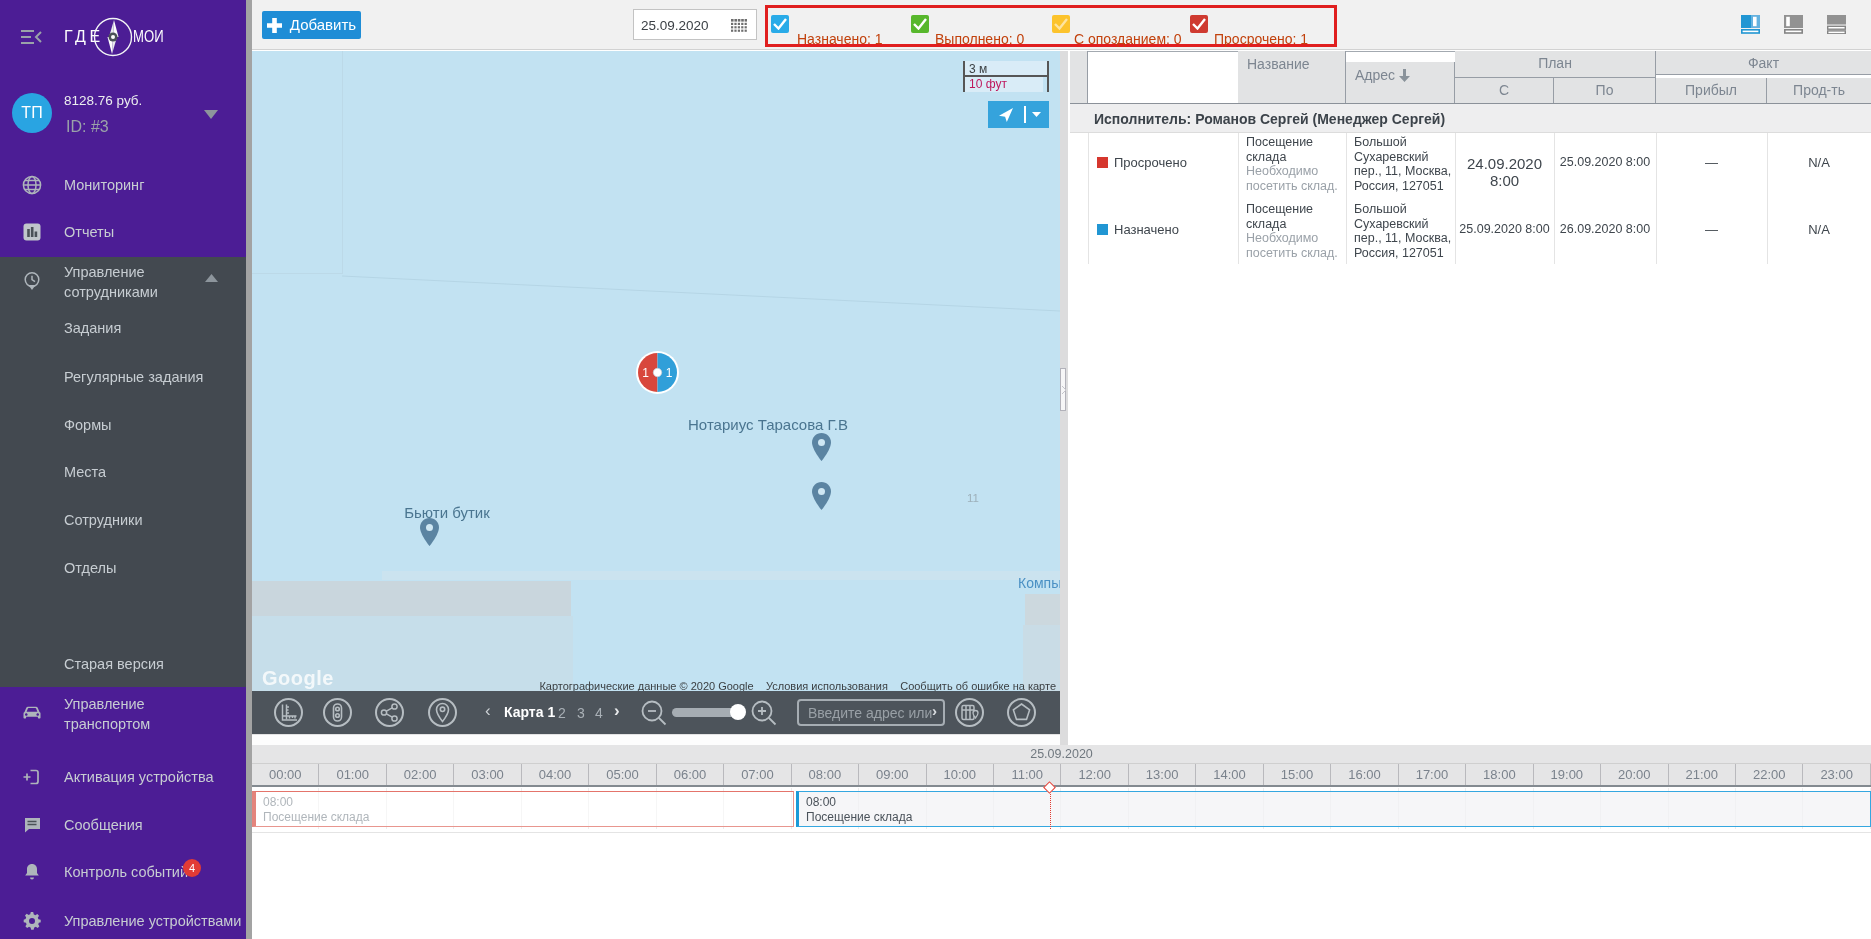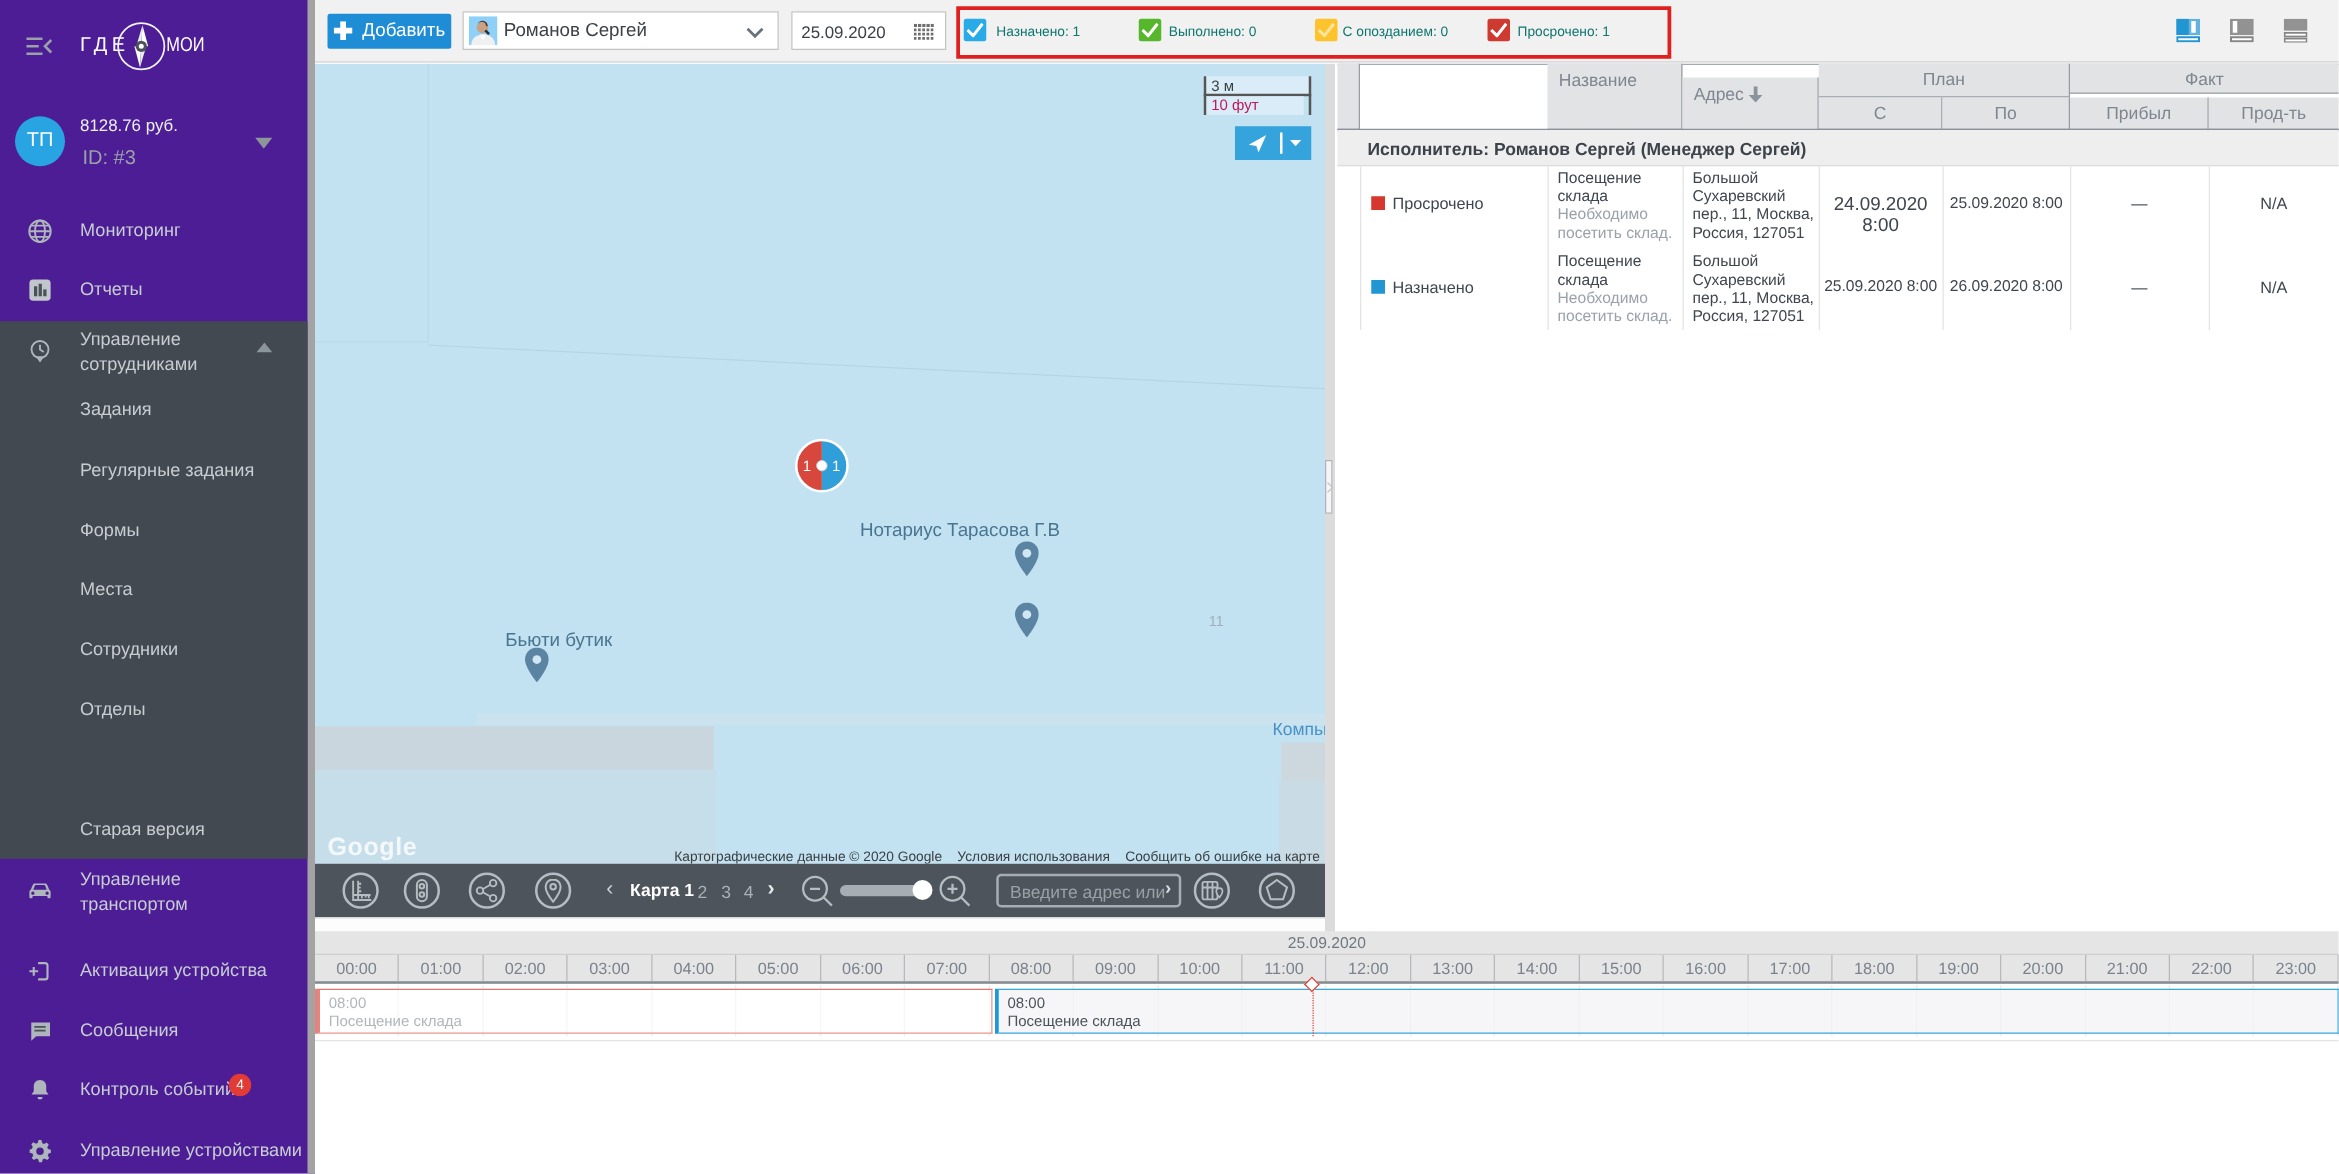--- a/index.html
+++ b/index.html
@@ -16,21 +16,21 @@
 #active span{position:absolute;left:64px;top:13px;color:#fff;font-size:14.5px}
 .badge{position:absolute;left:183px;top:859px;width:18px;height:18px;border-radius:50%;background:#e23b35;color:#fff;font-size:11px;text-align:center;line-height:18px}
 
 #topbar{position:absolute;left:252px;top:0;width:1619px;height:50px;background:#f1f1f1;border-bottom:1px solid #d2d2d2;z-index:20}
 #btnAdd{position:absolute;left:10px;top:11px;width:99px;height:28px;background:#1f8dd6;border-radius:2px;color:#fff;font-size:15px;text-align:center;line-height:28px}
 #selEmp{position:absolute;left:118px;top:9px;width:253px;height:31px;background:#fff;border:1px solid #c3c3c3;font-size:15px;color:#3c4146}
 #selDate{position:absolute;left:381px;top:9px;width:124px;height:31px;background:#fff;border:1px solid #c3c3c3;font-size:15px;color:#3c4146}
 #redbox{position:absolute;left:513px;top:5px;width:572px;height:42px;border:3px solid #e01f1f}
 .cb{position:absolute;top:15px;width:18px;height:18px;border-radius:2px}
 .cb svg{position:absolute;left:2px;top:3px}
-.cbl{position:absolute;top:20px;font-size:11px;color:#0f766e;white-space:nowrap}
+.cbl{position:absolute;top:31px;font-size:14px;color:#c2410c;white-space:nowrap}
 .layic{position:absolute;top:15px;width:19px;height:19px}
 
 #map{position:absolute;left:252px;top:51px;width:808px;height:640px;background:#c2e2f2;overflow:hidden}
 .maplabel{position:absolute;color:#4a7590;font-size:15px;text-align:center;white-space:nowrap}
 #toolbar{position:absolute;left:252px;top:691px;width:808px;height:43px;background:#4d545b}
 .tbc{position:absolute;top:7px;width:29px;height:29px;border:2px solid #b6bdc2;border-radius:50%}
 #hscroll{position:absolute;left:252px;top:734px;width:808px;height:12px;background:#fdfdfd;border-top:1px solid #e3e3e3}
 #vscroll{position:absolute;left:1060px;top:51px;width:8px;height:695px;background:#dcdcdd}
 #vscroll2{position:absolute;left:1068px;top:51px;width:2px;height:695px;background:#fff}
 #vthumb{position:absolute;left:0px;top:317px;width:6px;height:43px;background:#f6f6f7;border:1px solid #b2b2ba}
@@ -143,34 +143,20 @@
   <div class="mi" style="top:769px">Активация устройства</div>
   <div class="mi" style="top:817px">Сообщения</div>
   <div class="mi" style="top:864px">Контроль событий</div>
   <div class="badge">4</div>
   <div class="mi" style="top:913px">Управление устройствами</div>
 </div>
 <div id="topbar">
   <div id="btnAdd"><svg style="vertical-align:-2.5px;margin-right:8px" width="15" height="15" viewBox="0 0 15 15">
         <path d="M5.2 0h4.6v5.2H15v4.6H9.8V15H5.2V9.8H0V5.2h5.2z" fill="#fff"></path>
       </svg>Добавить</div>
-  <div id="selEmp">
-    <svg class="abs" style="left:4px;top:3px" width="23" height="23" viewBox="0 0 23 23">
-        <rect width="23" height="23" fill="#8ed0f8"></rect>
-        <circle cx="11" cy="9" r="4.6" fill="#caa183"></circle>
-        <path d="M2 23c0-5.5 4-8.5 9.5-8.5S21 17.5 21 23z" fill="#f0f0f2"></path>
-        <path d="M9 14.5h5L11.5 19z" fill="#fff"></path>
-        <path d="M14 10.5l3 3-1.5 1.5-3-3z" fill="#2b2f33"></path>
-        <path d="M7.2 6.2c1-2.2 3.4-3 5.4-2.2 1.8.7 2.8 2.4 2.4 4.2l-1.2-.4-.6-2.4-2.4-1-2.4.6z" fill="#4a3a2e"></path>
-      </svg>
-    <span class="abs" style="left:32px;top:6px">Романов Сергей</span>
-    <svg class="abs" style="right:11px;top:12px" width="14" height="9" viewBox="0 0 14 9">
-        <path d="M1 1l6 6 6-6" fill="none" stroke="#6b737a" stroke-width="2.2"></path>
-      </svg>
-  </div>
   <div id="selDate">
     <span class="abs" style="left:7px;top:8px;font-size:13.5px">25.09.2020</span>
     <svg class="abs" style="right:9px;top:9px" width="16" height="15" viewBox="0 0 16 15">
         <g fill="#6e6e6e">
           <rect x="0" y="0" width="2.6" height="2.6"></rect>
           <rect x="3.4" y="0" width="2.6" height="2.6"></rect>
           <rect x="6.8" y="0" width="2.6" height="2.6"></rect>
           <rect x="10.2" y="0" width="2.6" height="2.6"></rect>
           <rect x="13.6" y="0" width="2.6" height="2.6"></rect>
           <rect x="0" y="3.8" width="2.2" height="2.2"></rect>

